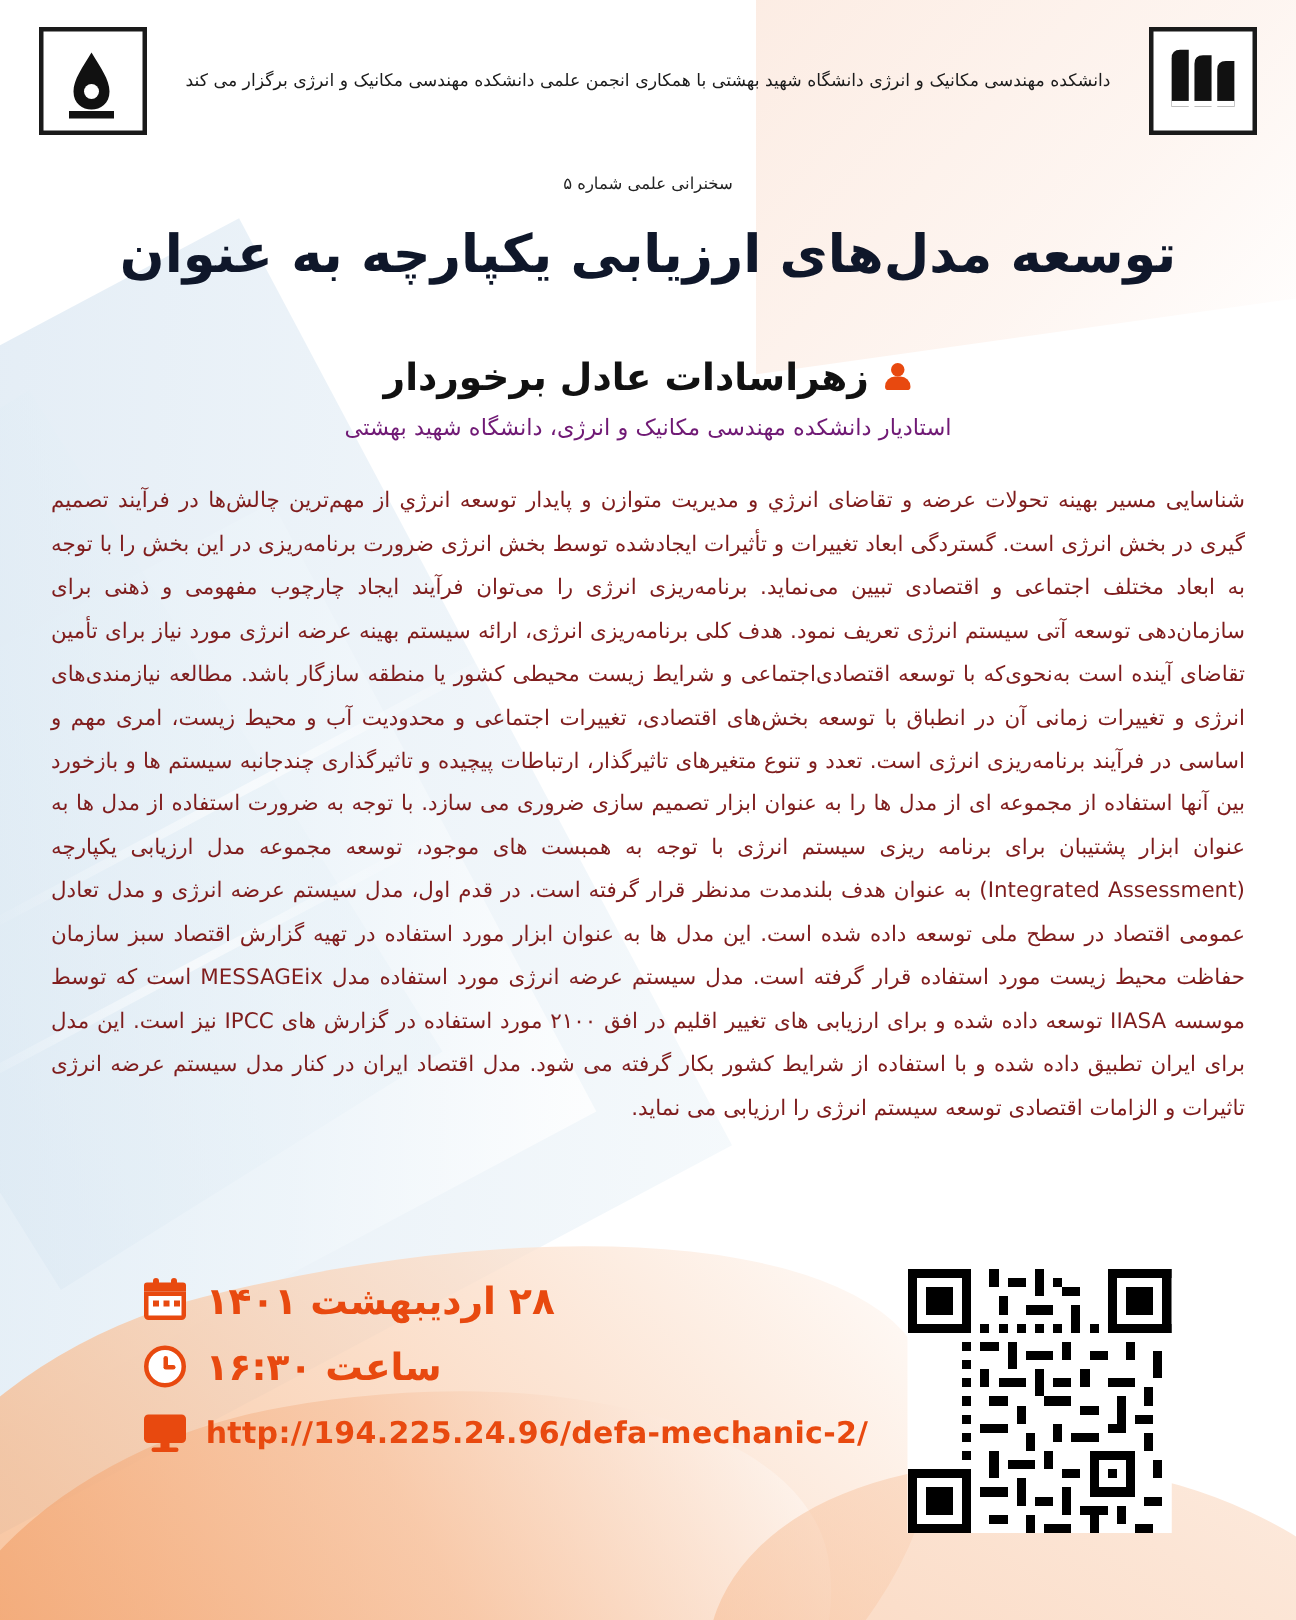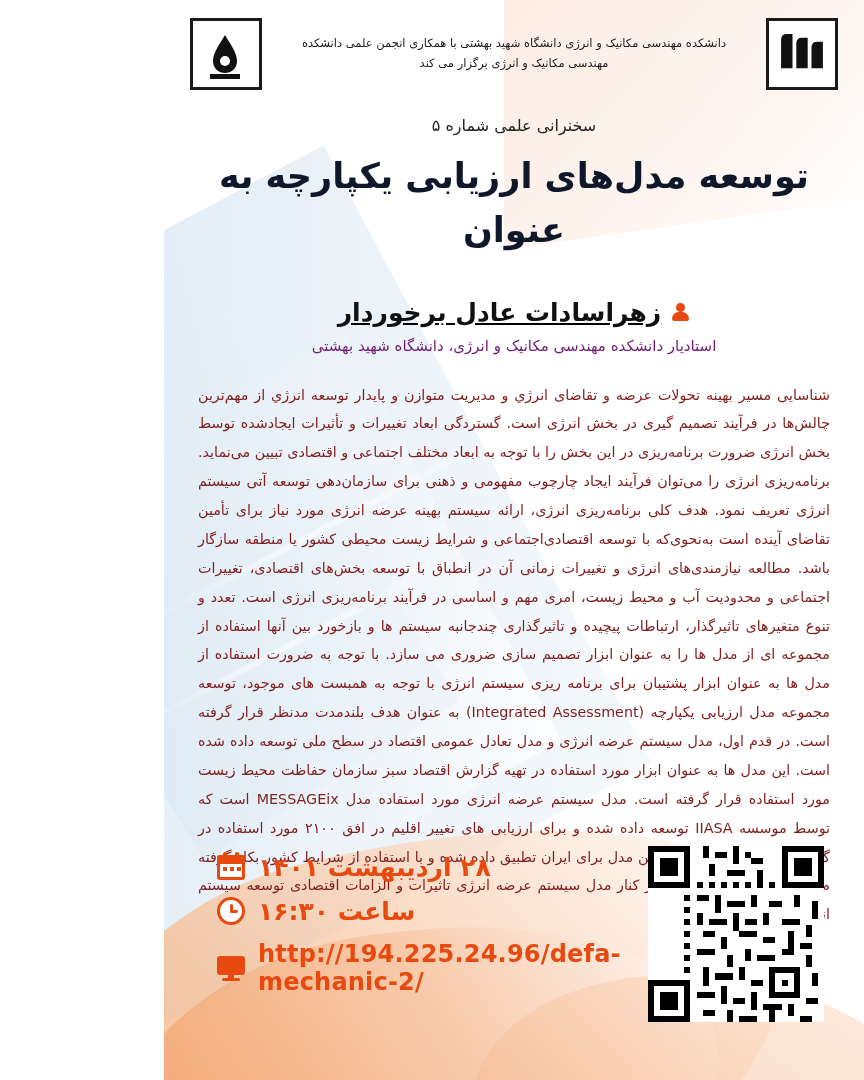--- a/index.html
+++ b/index.html
@@ -5,21 +5,21 @@
   * { box-sizing: border-box; }
   html, body {
     margin: 0; padding: 0;
     width: 864px; height: 1080px;
     background: #ffffff;
     font-family: "DejaVu Sans", "Liberation Sans", sans-serif;
     overflow: hidden;
   }
   .poster {
     position: relative;
-    width: 700px; height: 1080px;
+    width: 864px; height: 1080px;
     background: #ffffff;
     overflow: hidden;
   }
 
   
   .bg-layer { position: absolute; inset: 0; pointer-events: none; z-index: 0; }
 
   .shape {
     position: absolute;
     opacity: 0.55;
@@ -116,40 +116,39 @@
     font-size: 11.5px;
     color: #1b1b1b;
     line-height: 1.7;
     padding: 0 6px;
   }
 
   
   .lecture-no {
     position: relative; z-index: 3;
     text-align: center;
-    font-size: 16px;
+    font-size: 11px;
     color: #222;
     margin-top: 26px;
   }
   .main-title {
     position: relative; z-index: 3;
     text-align: center;
     color: #0f172a;
     font-weight: bold;
     font-size: 35px;
     line-height: 1.55;
     margin: 14px 48px 0 48px;
     letter-spacing: -0.2px;
   }
   .speaker-row {
     position: relative; z-index: 3;
     display: flex; align-items: center; justify-content: center;
     gap: 10px;
     margin-top: 40px;
-    text-decoration: underline;
   }
   .speaker-name {
     font-size: 25px; font-weight: bold; color: #111;
   }
   .person-icon {
     width: 19px; height: 19px; position: relative; flex: 0 0 auto;
   }
   .person-icon .head {
     position: absolute; top: 0; left: 5px;
     width: 9px; height: 9px; border-radius: 50%; background: #e8490f;
@@ -186,21 +185,21 @@
   }
   .info-col {
     display: flex; flex-direction: column; align-items: flex-end; gap: 14px;
     padding-top: 6px;
   }
   .info-row {
     display: flex; align-items: center; gap: 12px;
     color: #e8490f; font-weight: bold;
   }
   .info-row .txt { font-size: 25px; }
-  .info-row.url .txt { font-size: 24px; letter-spacing: 0.2px; direction: ltr; }
+  .info-row.url .txt { font-size: 20px; letter-spacing: 0.2px; direction: ltr; }
 
   .ic { width: 30px; height: 30px; position: relative; flex: 0 0 auto; }
   
   .ic-cal .top { position:absolute; top:3px; left:1px; width:28px; height:6px; background:#e8490f; border-radius:2px 2px 0 0;}
   .ic-cal .pin1, .ic-cal .pin2 { position:absolute; top:0px; width:4px; height:5px; background:#e8490f; border-radius:2px;}
   .ic-cal .pin1 { left:7px; } .ic-cal .pin2 { left:19px; }
   .ic-cal .body { position:absolute; top:9px; left:1px; width:28px; height:19px; border:3px solid #e8490f; border-radius:0 0 3px 3px; background:#fff;}
   .ic-cal .d1,.ic-cal .d2,.ic-cal .d3 { position:absolute; width:4px;height:4px;background:#e8490f;}
   .ic-cal .d1{ top:15px; left:7px;} .ic-cal .d2{ top:15px; left:14px;} .ic-cal .d3{ top:15px; left:21px;}
   

